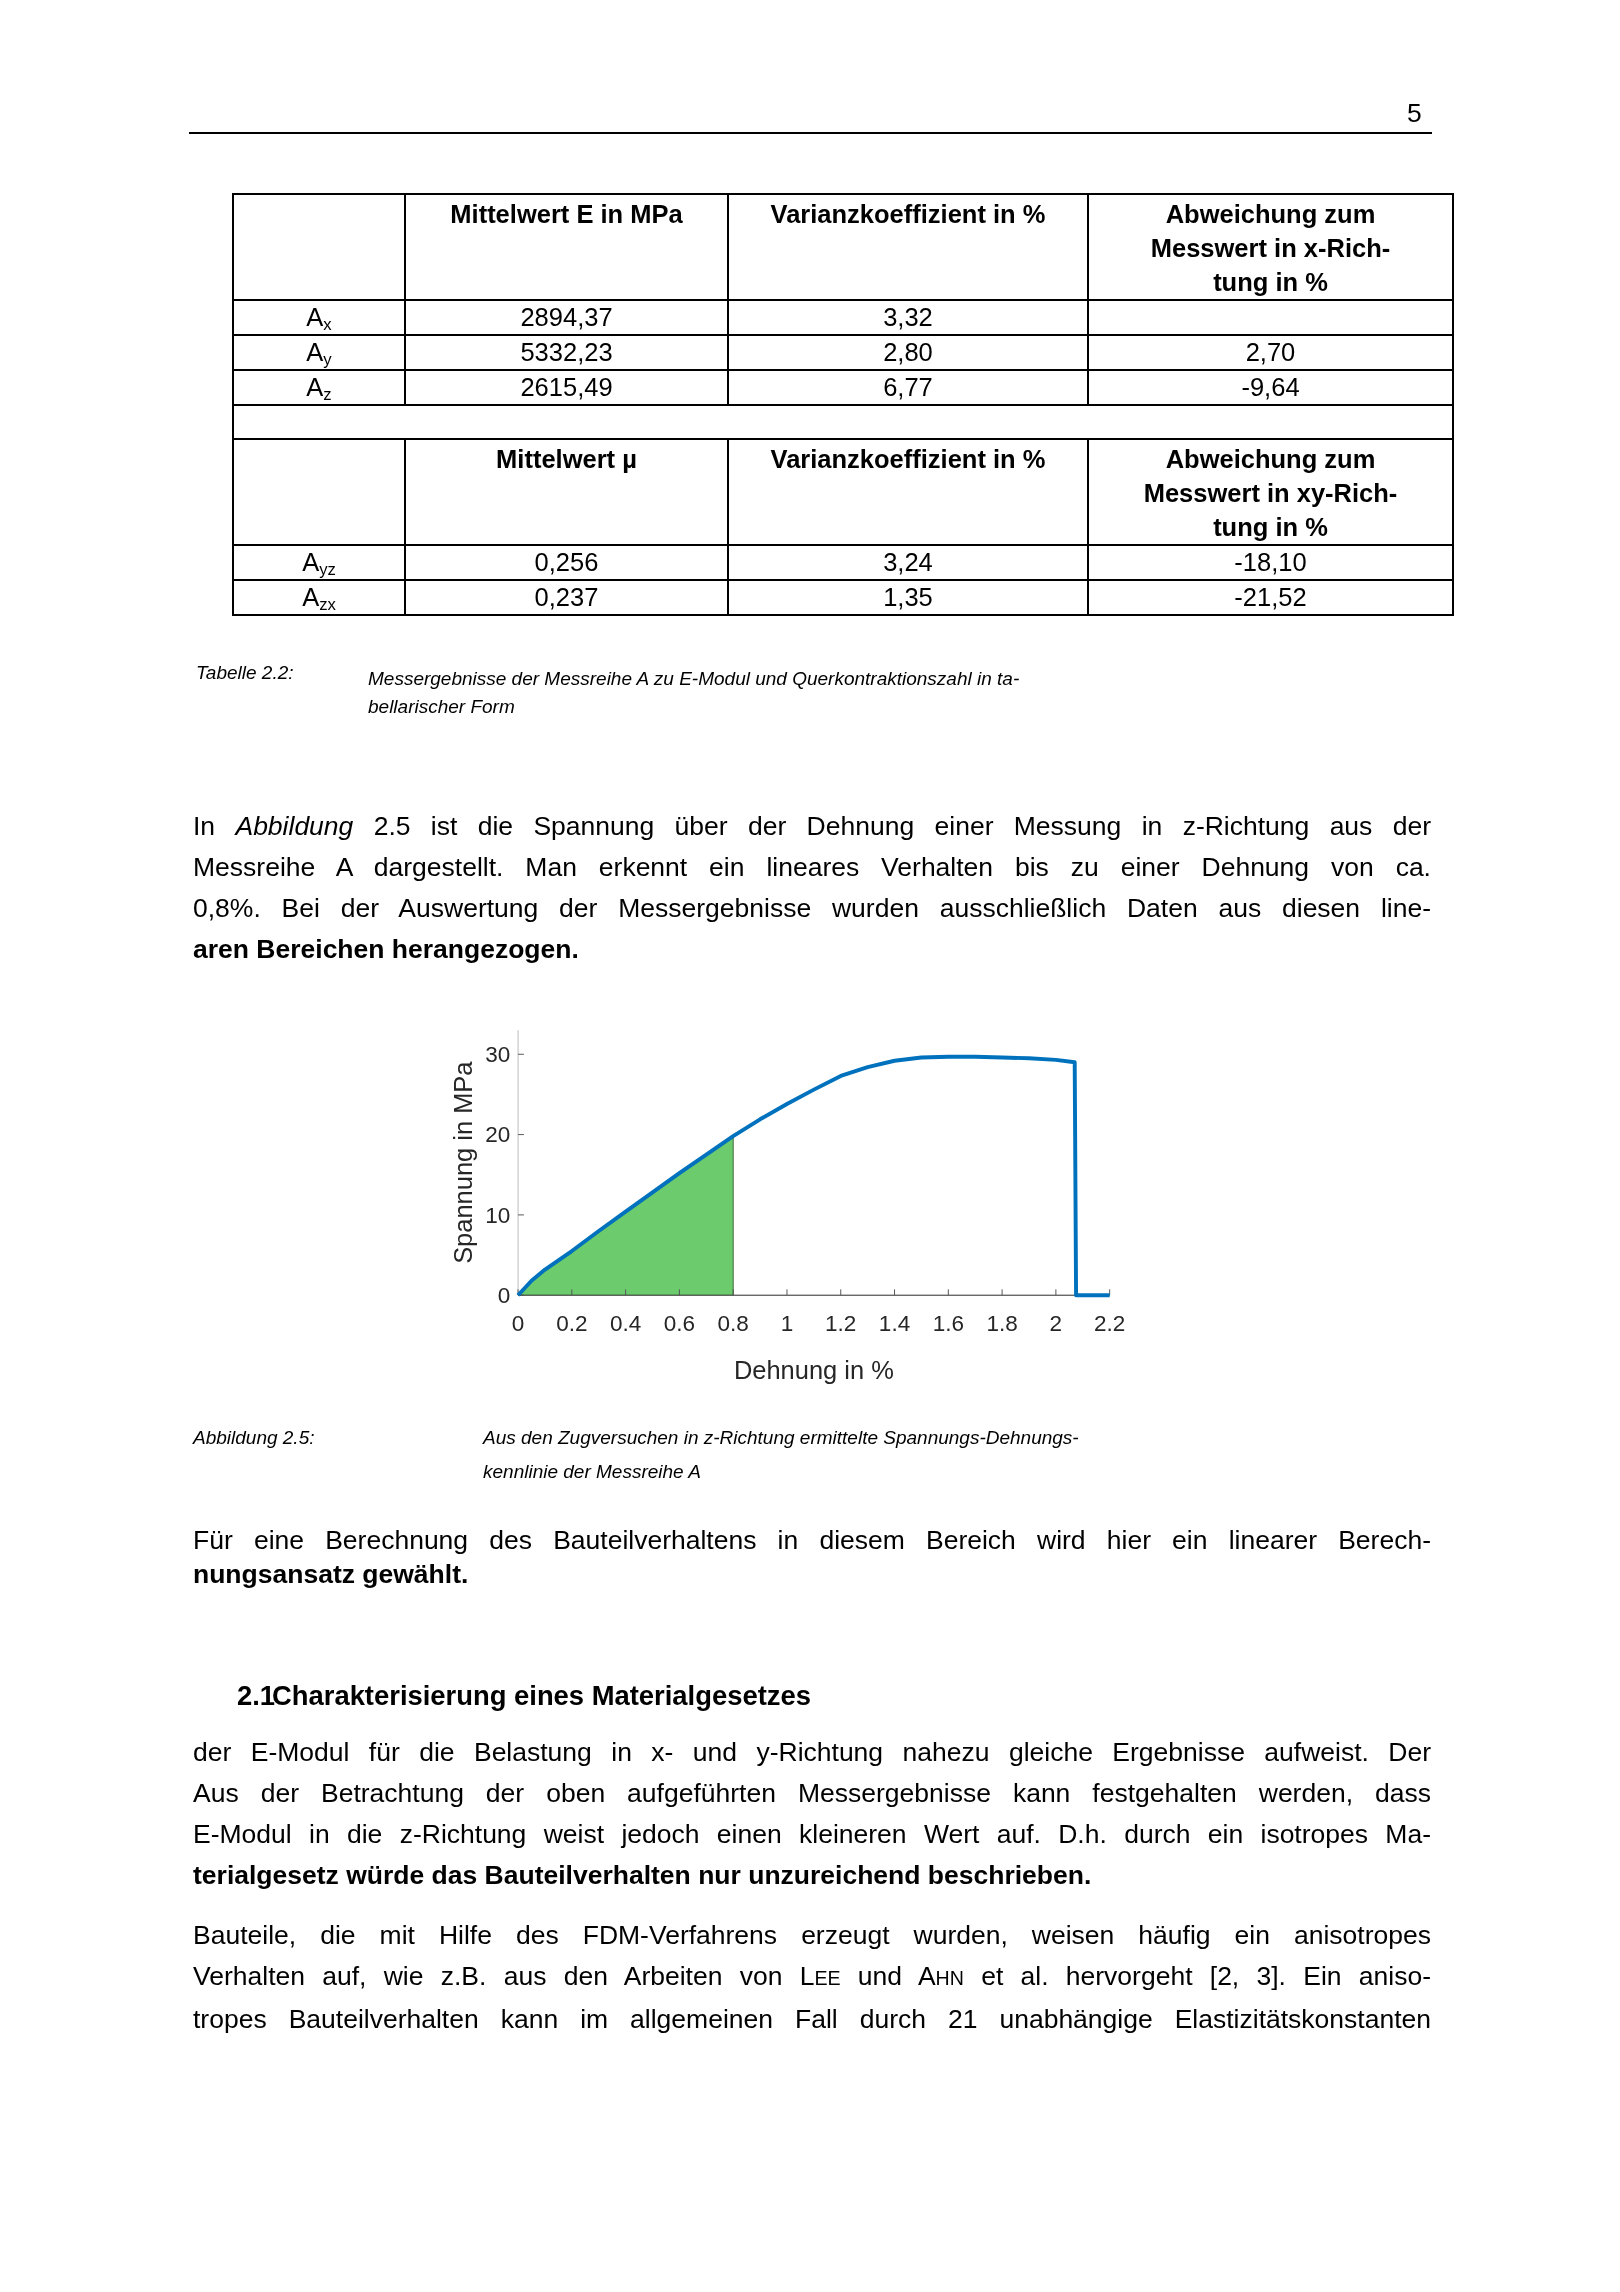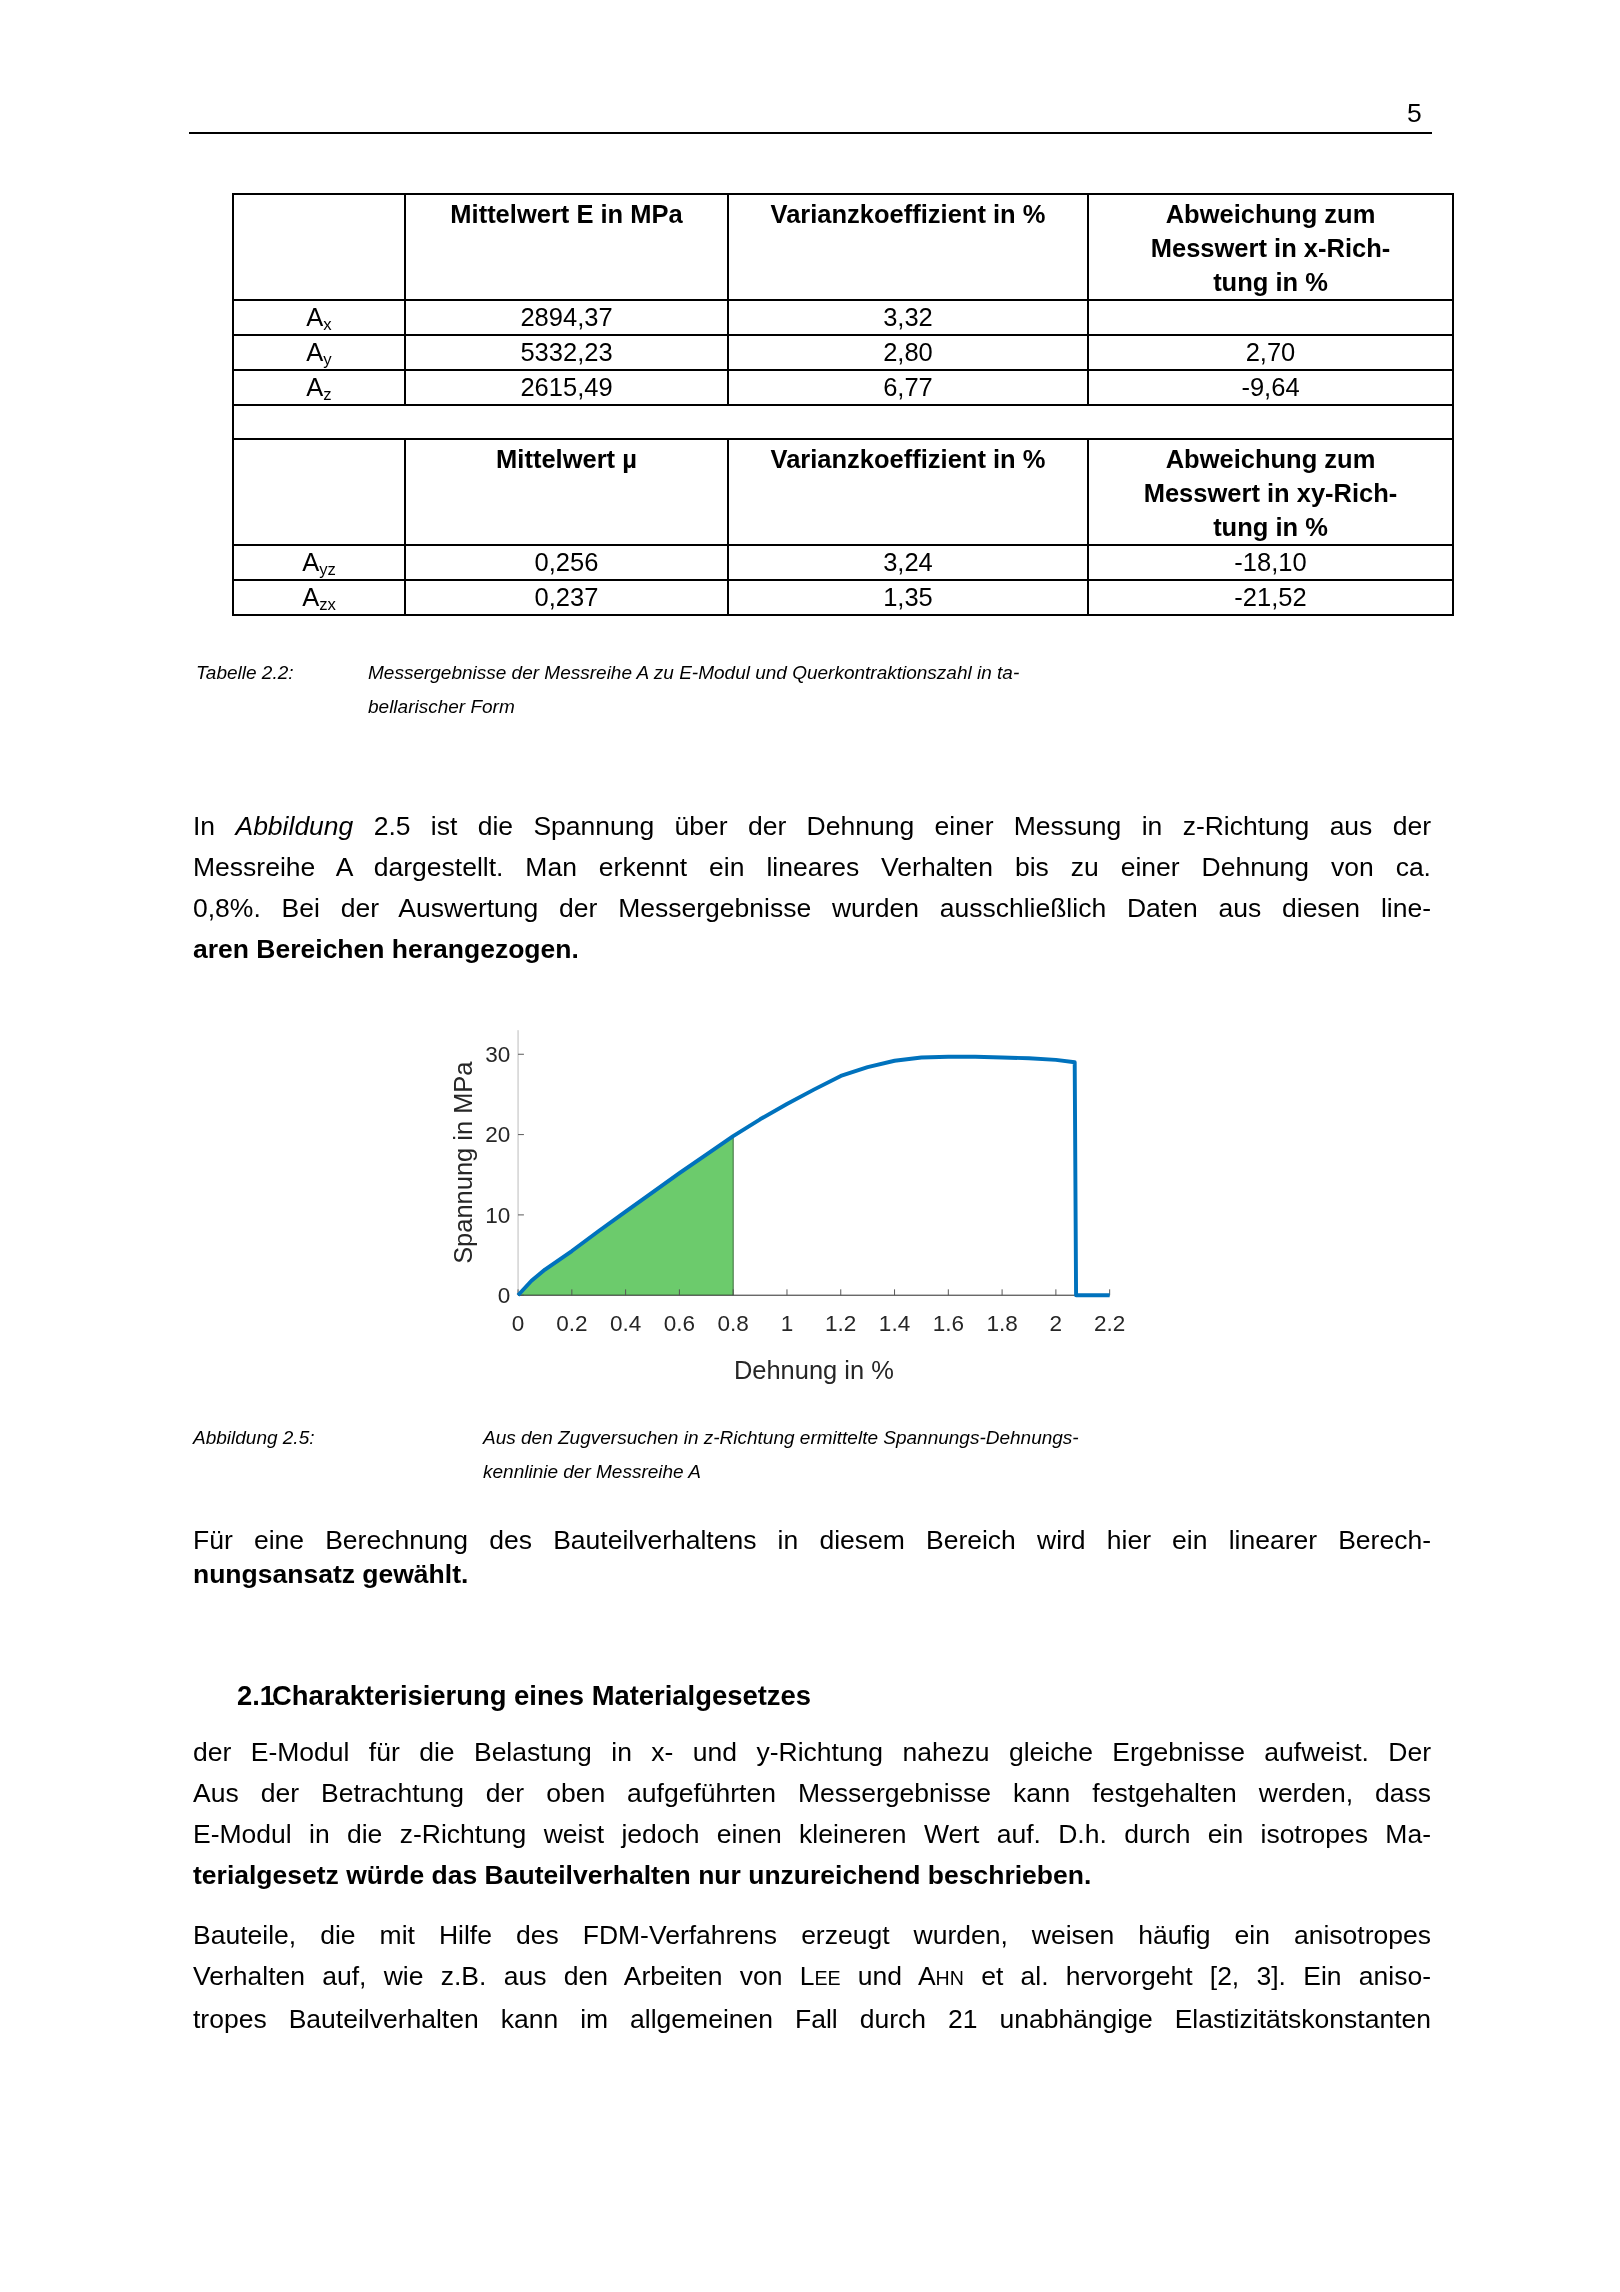--- a/index.html
+++ b/index.html
@@ -102,21 +102,21 @@
     <td><span>A</span><sub>zx</sub></td>
     <td>0,237</td>
     <td>1,35</td>
     <td>-21,52</td>
   </tr>
 </tbody>
   </table>
 
 <div class="abs caption" style="left:196px; top:656px; width:1235px; height:71px;">
   <span class="cap-label">Tabelle 2.2:</span>
-  <span class="cap-text" style="left:172px; top:0; white-space:nowrap;">Messergebnisse der Messreihe A zu E-Modul und Querkontraktionszahl in ta-</span>
+  <span class="cap-text" style="left:172px; top:6px; white-space:nowrap;">Messergebnisse der Messreihe A zu E-Modul und Querkontraktionszahl in ta-</span>
   <span class="cap-text" style="left:172px; top:34px; white-space:nowrap;">bellarischer Form</span>
 </div>
 
 <div class="abs para" style="top:806px;">
   <span class="line"><span>In </span><i>Abbildung</i><span> 2.5 ist die Spannung über der Dehnung einer Messung in z-Richtung aus der</span></span>
   <span class="line">Messreihe A dargestellt. Man erkennt ein lineares Verhalten bis zu einer Dehnung von ca.</span>
   <span class="line">0,8%. Bei der Auswertung der Messergebnisse wurden ausschließlich Daten aus diesen line-</span>
   <span class="line last">aren Bereichen herangezogen.</span>
 </div>
 

